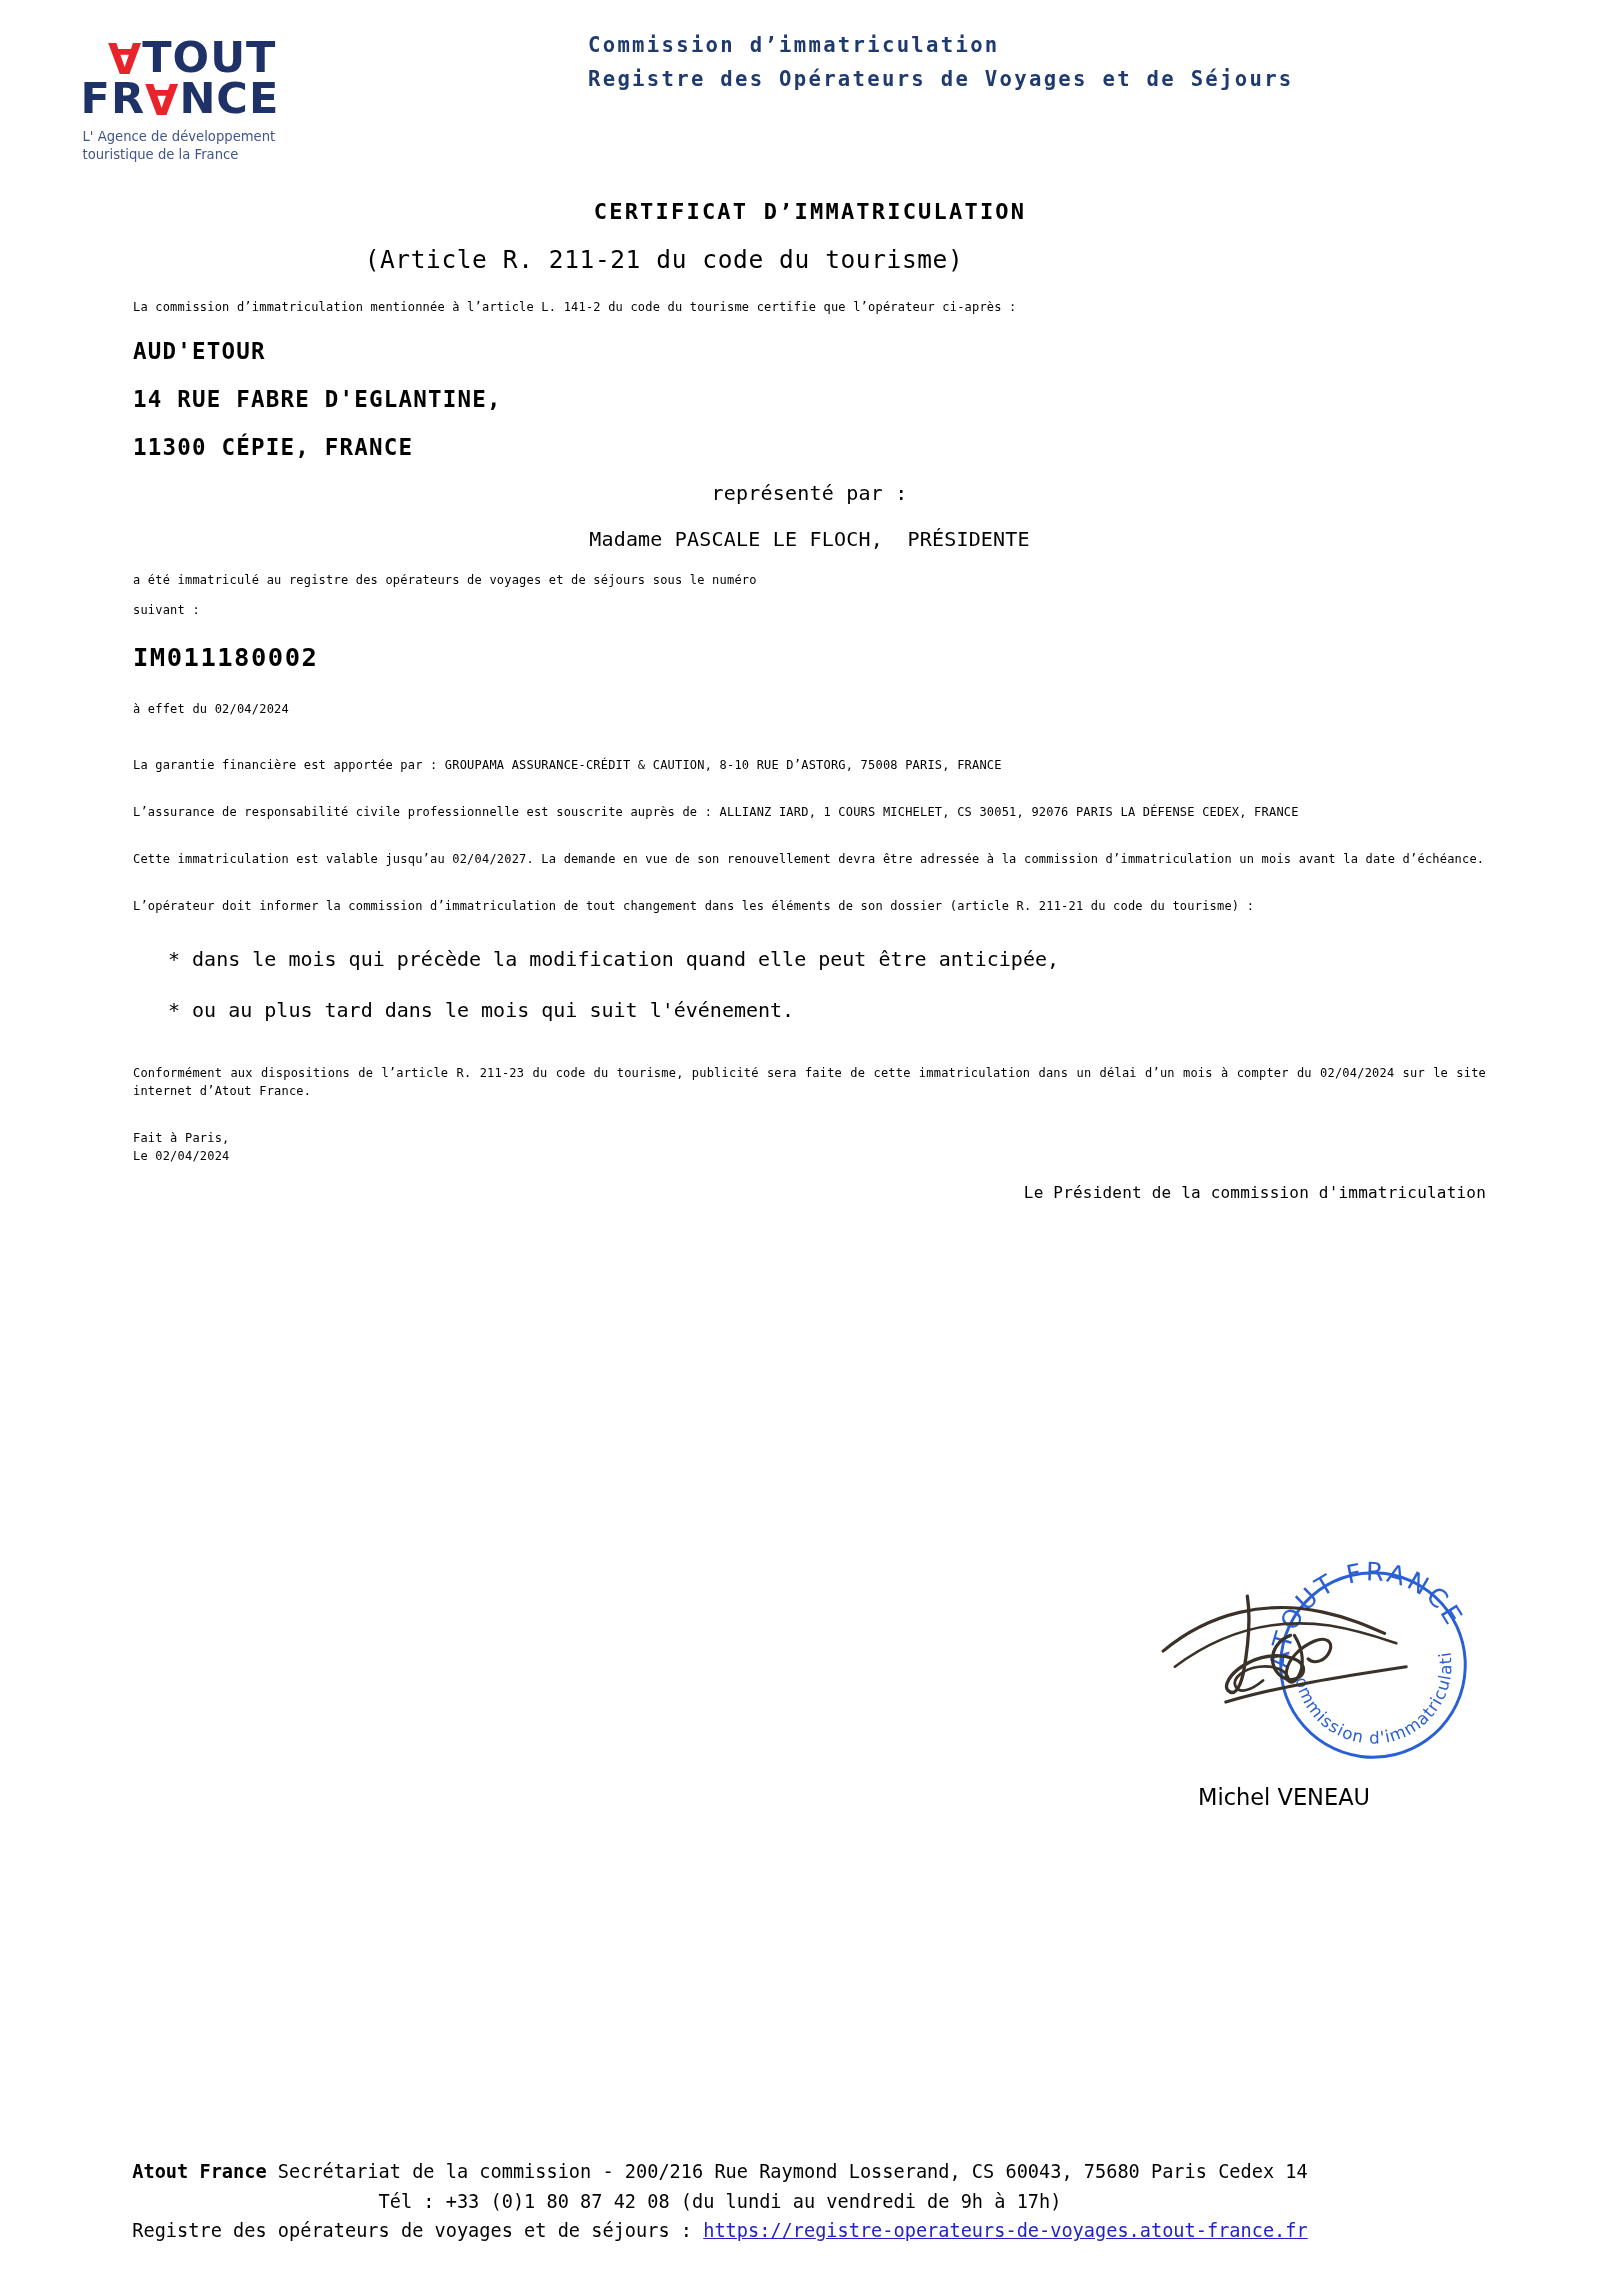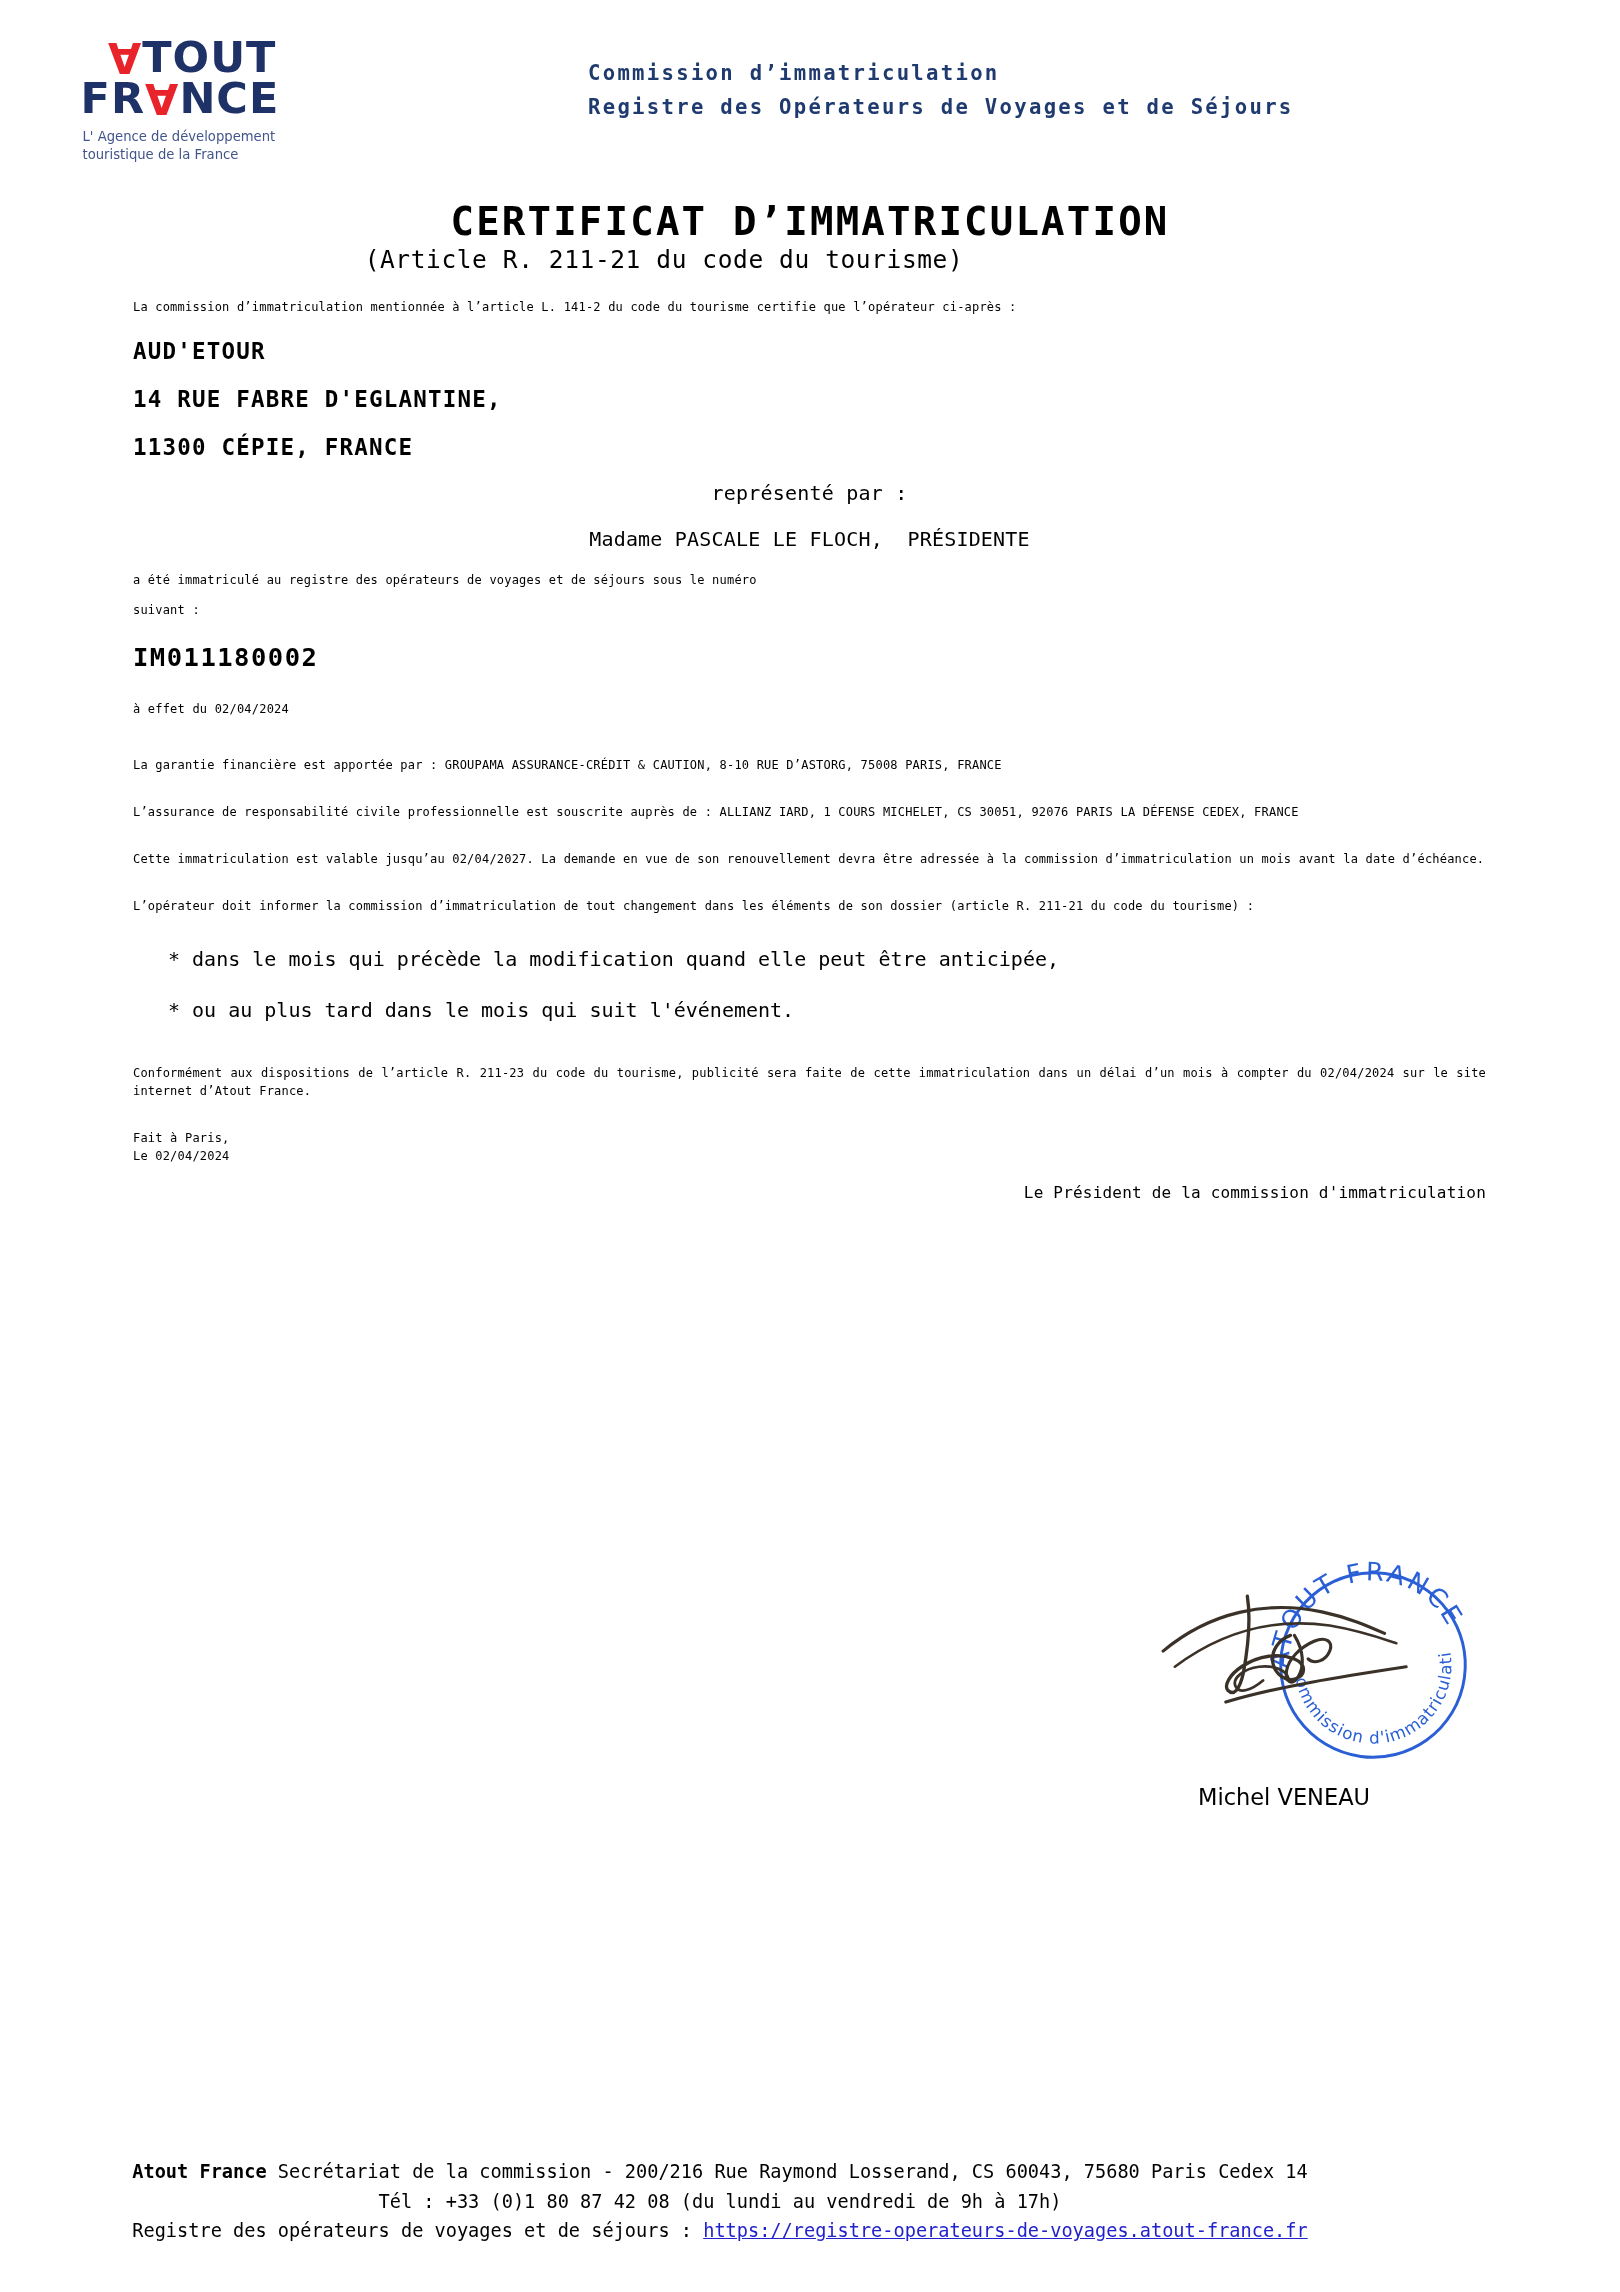--- a/index.html
+++ b/index.html
@@ -56,40 +56,40 @@
     font-size: 13.2px;
     color: #41558c;
     line-height: 1.35;
     margin-top: 8.8px;
     margin-left: -25.5px;
   }
 
   .header-titles {
     position: absolute;
     left: 588px;
-    top: 57px;
+    top: 29px;
   }
   .header-line {
     color: #1f3a6e;
     font-weight: bold;
     font-size: 20.6px;
     letter-spacing: 2.3px;
     line-height: 1.65;
     white-space: nowrap;
   }
 
   
   .doc-title {
     position: absolute;
     left: 0;
     top: 199px;
     width: 1620px;
     text-align: center;
     font-weight: bold;
-    font-size: 39px;
+    font-size: 22px;
     letter-spacing: 2.2px;
     color: #000;
   }
   .doc-subtitle {
     position: absolute;
     left: 0;
     top: 245px;
     width: 1328px;
     text-align: center;
     font-size: 24.5px;

